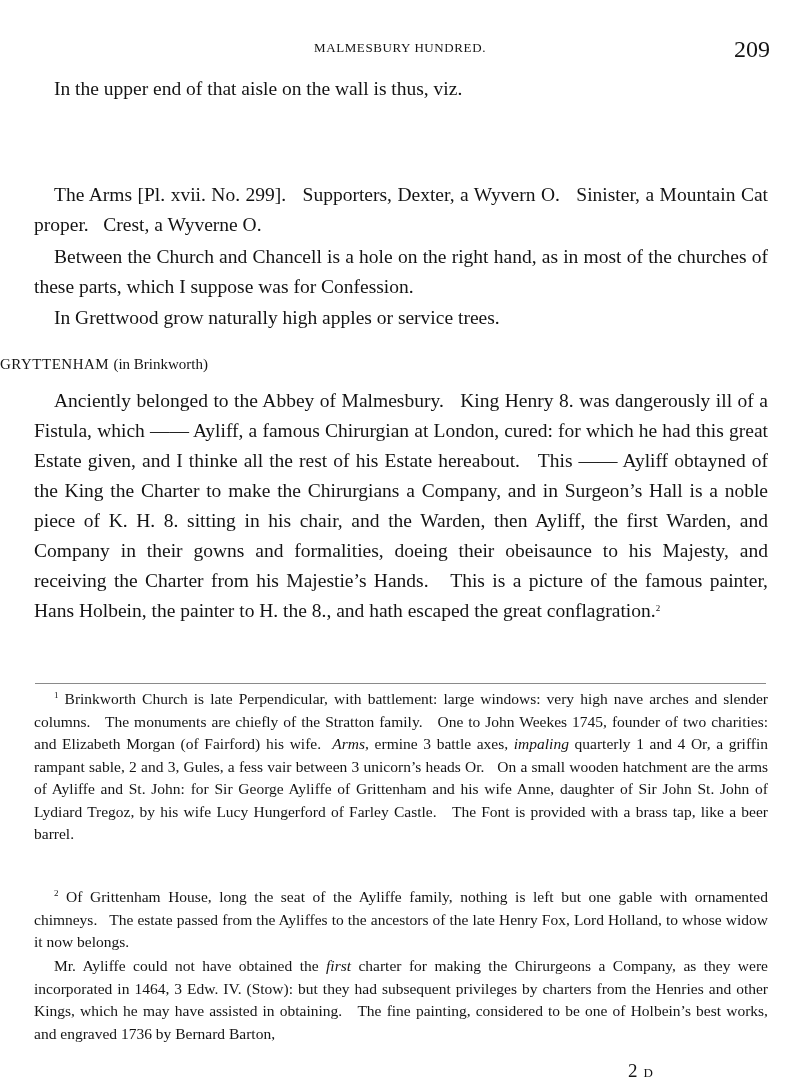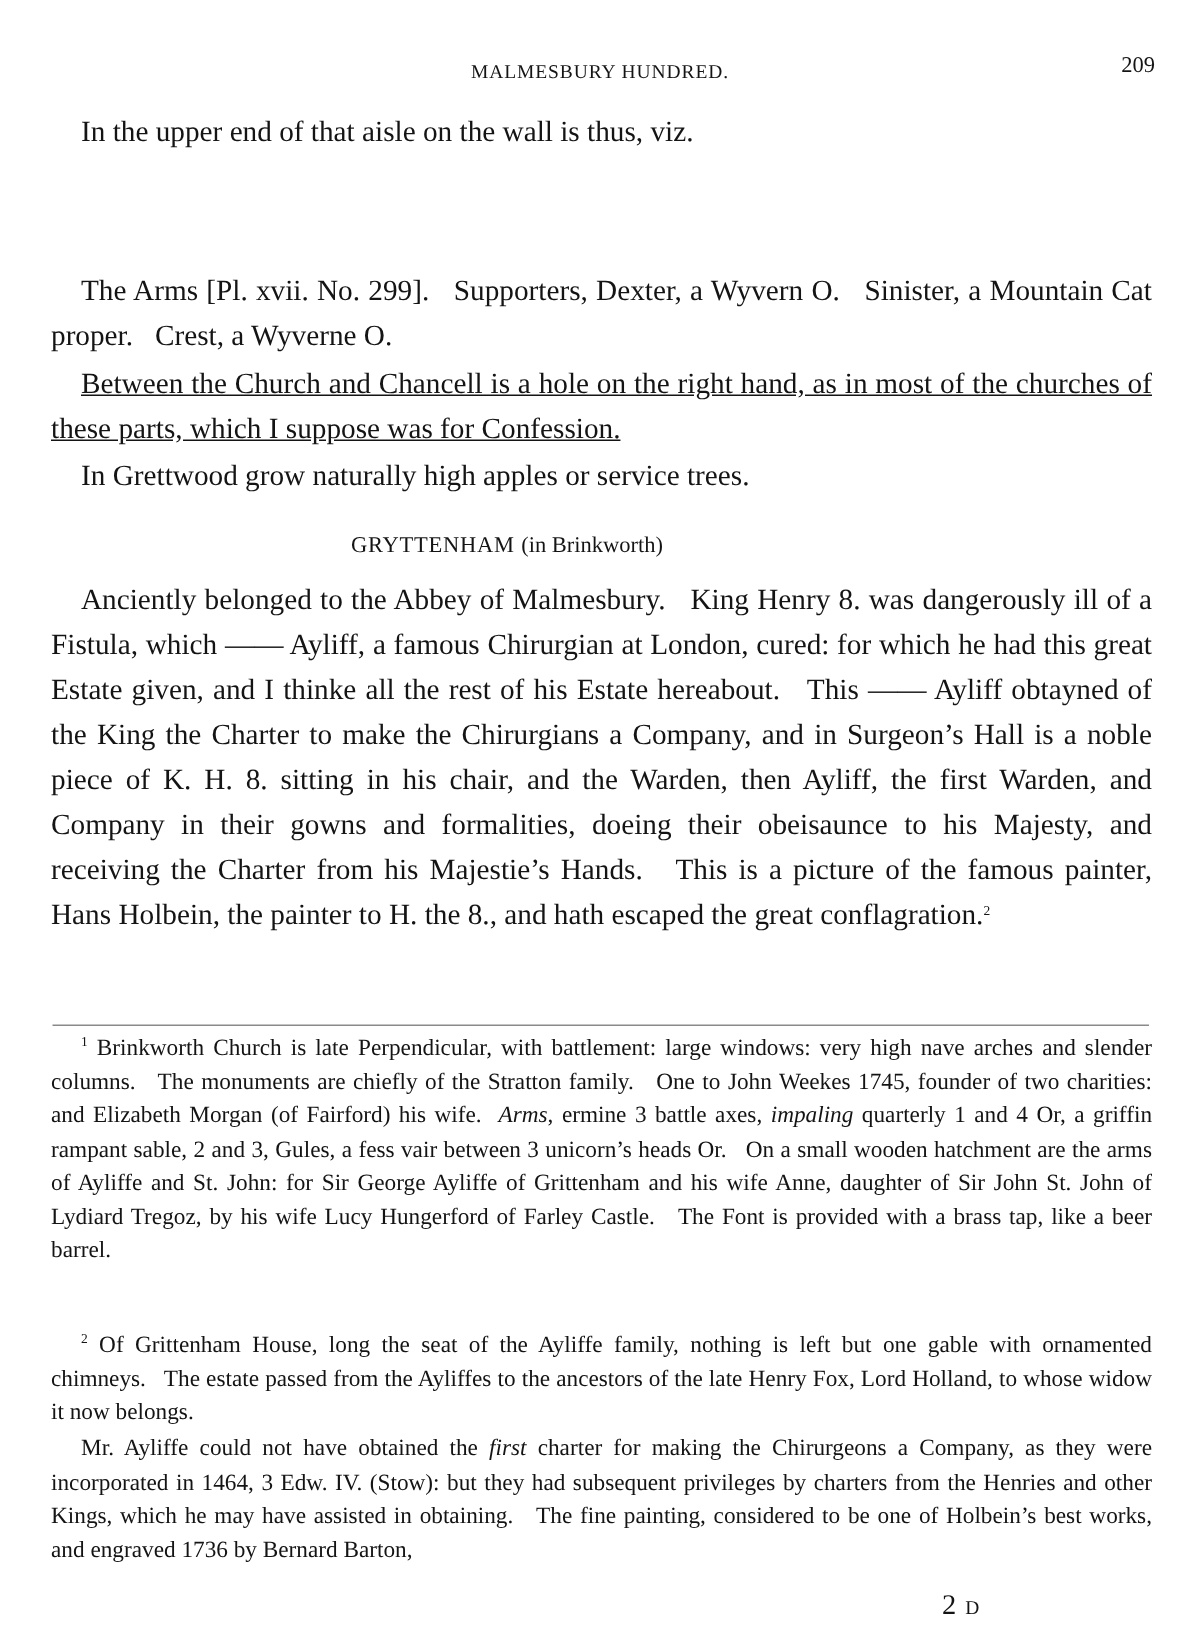--- a/index.html
+++ b/index.html
@@ -32,21 +32,21 @@
       left: 0; width: 800px;
       top: 4px;
       text-align: center;
       font-size: 13px;
       letter-spacing: 0.6px;
     }
     .page-number {
       position: absolute;
       right: 30px;
       top: 0;
-      font-size: 15px;
+      font-size: 24px;
     }
     .block {
       position: absolute;
       left: 34px;
       width: 734px;
     }
     .body-text {
       font-size: 19.5px;
       line-height: 30px;
       text-align: justify;
@@ -60,21 +60,21 @@
     .smallcaps { font-variant: small-caps; }
     sup.sup {
       font-size: 9px;
       vertical-align: 6px;
       line-height: 0;
     }
     .section-heading {
       position: absolute;
       left: 0; width: 676px;
       top: 356px;
-      text-align: center;
+      text-align: left;
       font-size: 15px;
       letter-spacing: 0.5px;
     }
     .section-heading .sub {
       letter-spacing: 0;
       font-size: 15px;
     }
     .footnote-rule {
       position: absolute;
       left: 35px;
@@ -112,21 +112,21 @@
 
   <div class="block body-text indent" style="top:74px;">
     <p>In the upper end of that aisle on the wall is thus, viz.</p>
   </div>
 
 
   <div class="block body-text indent" style="top:180px;">
     <p style="white-space:pre-wrap;font-family:Liberation Serif, serif;">The Arms [Pl. xvii. No. 299].   Supporters, Dexter, a Wyvern O.   Sinister, a Mountain Cat proper.   Crest, a Wyverne O.</p>
   </div>
 
-  <div class="block body-text indent" style="top:242px;text-decoration:underline;">
+  <div class="block body-text indent" style="top:242px;">
     <p>Between the Church and Chancell is a hole on the right hand, as in most of the churches of these parts, which I suppose was for Confession.</p>
   </div>
 
   <div class="block body-text indent" style="top:303px;">
     <p>In Grettwood grow naturally high apples or service trees.</p>
   </div>
 
   <div class="section-heading">
     <span>GRYTTENHAM</span>
     <span class="sub">(in Brinkworth)</span>

